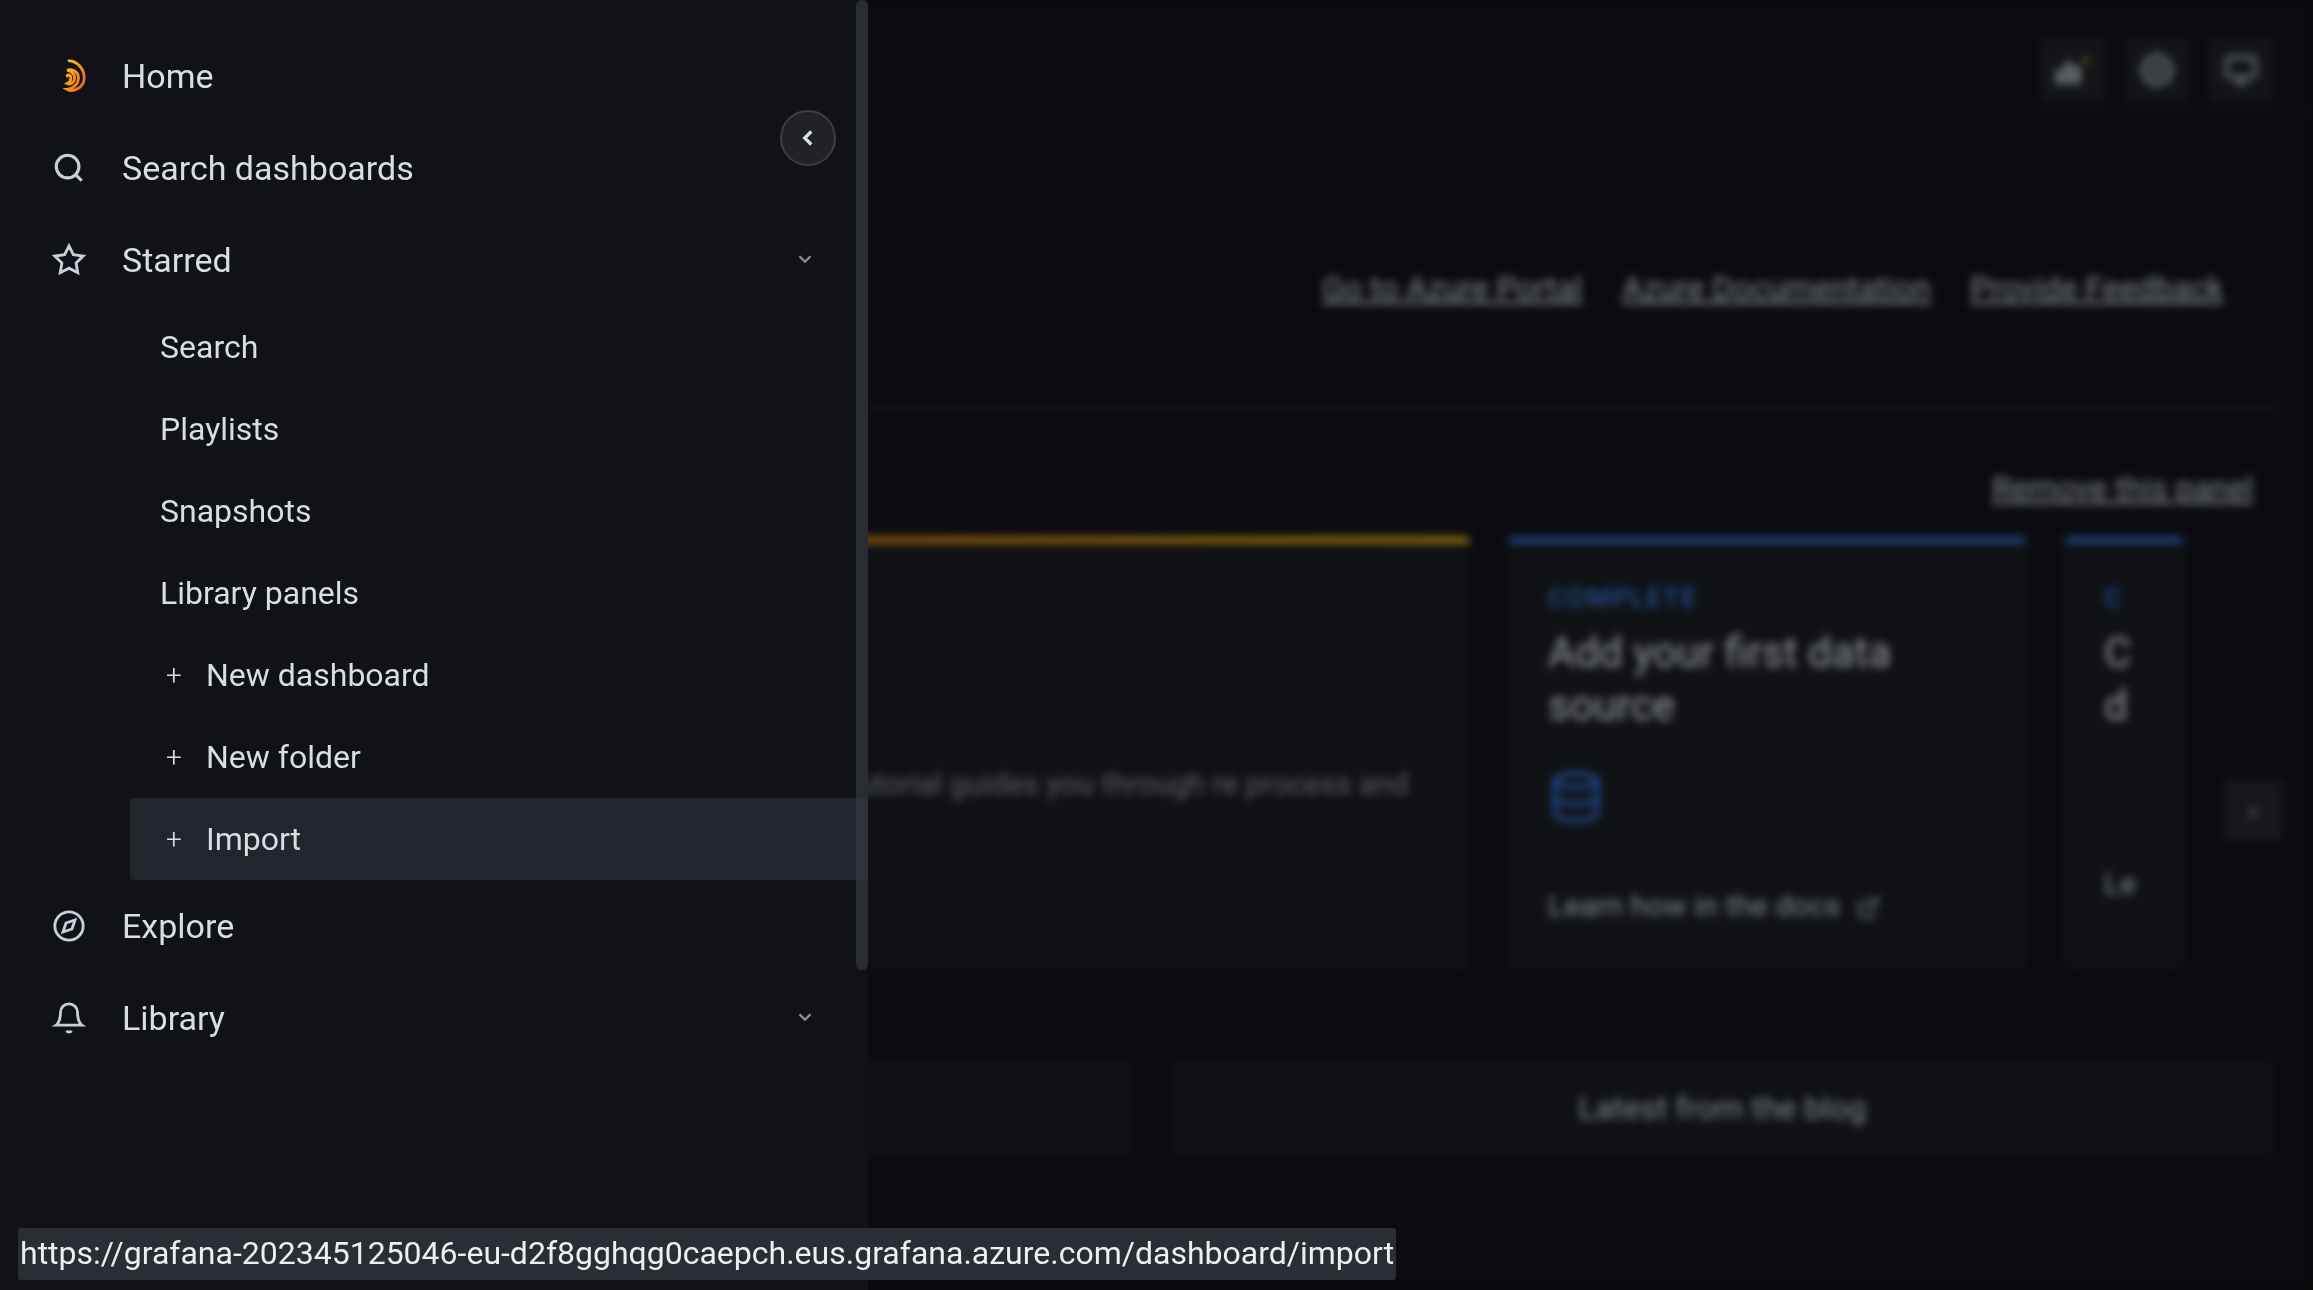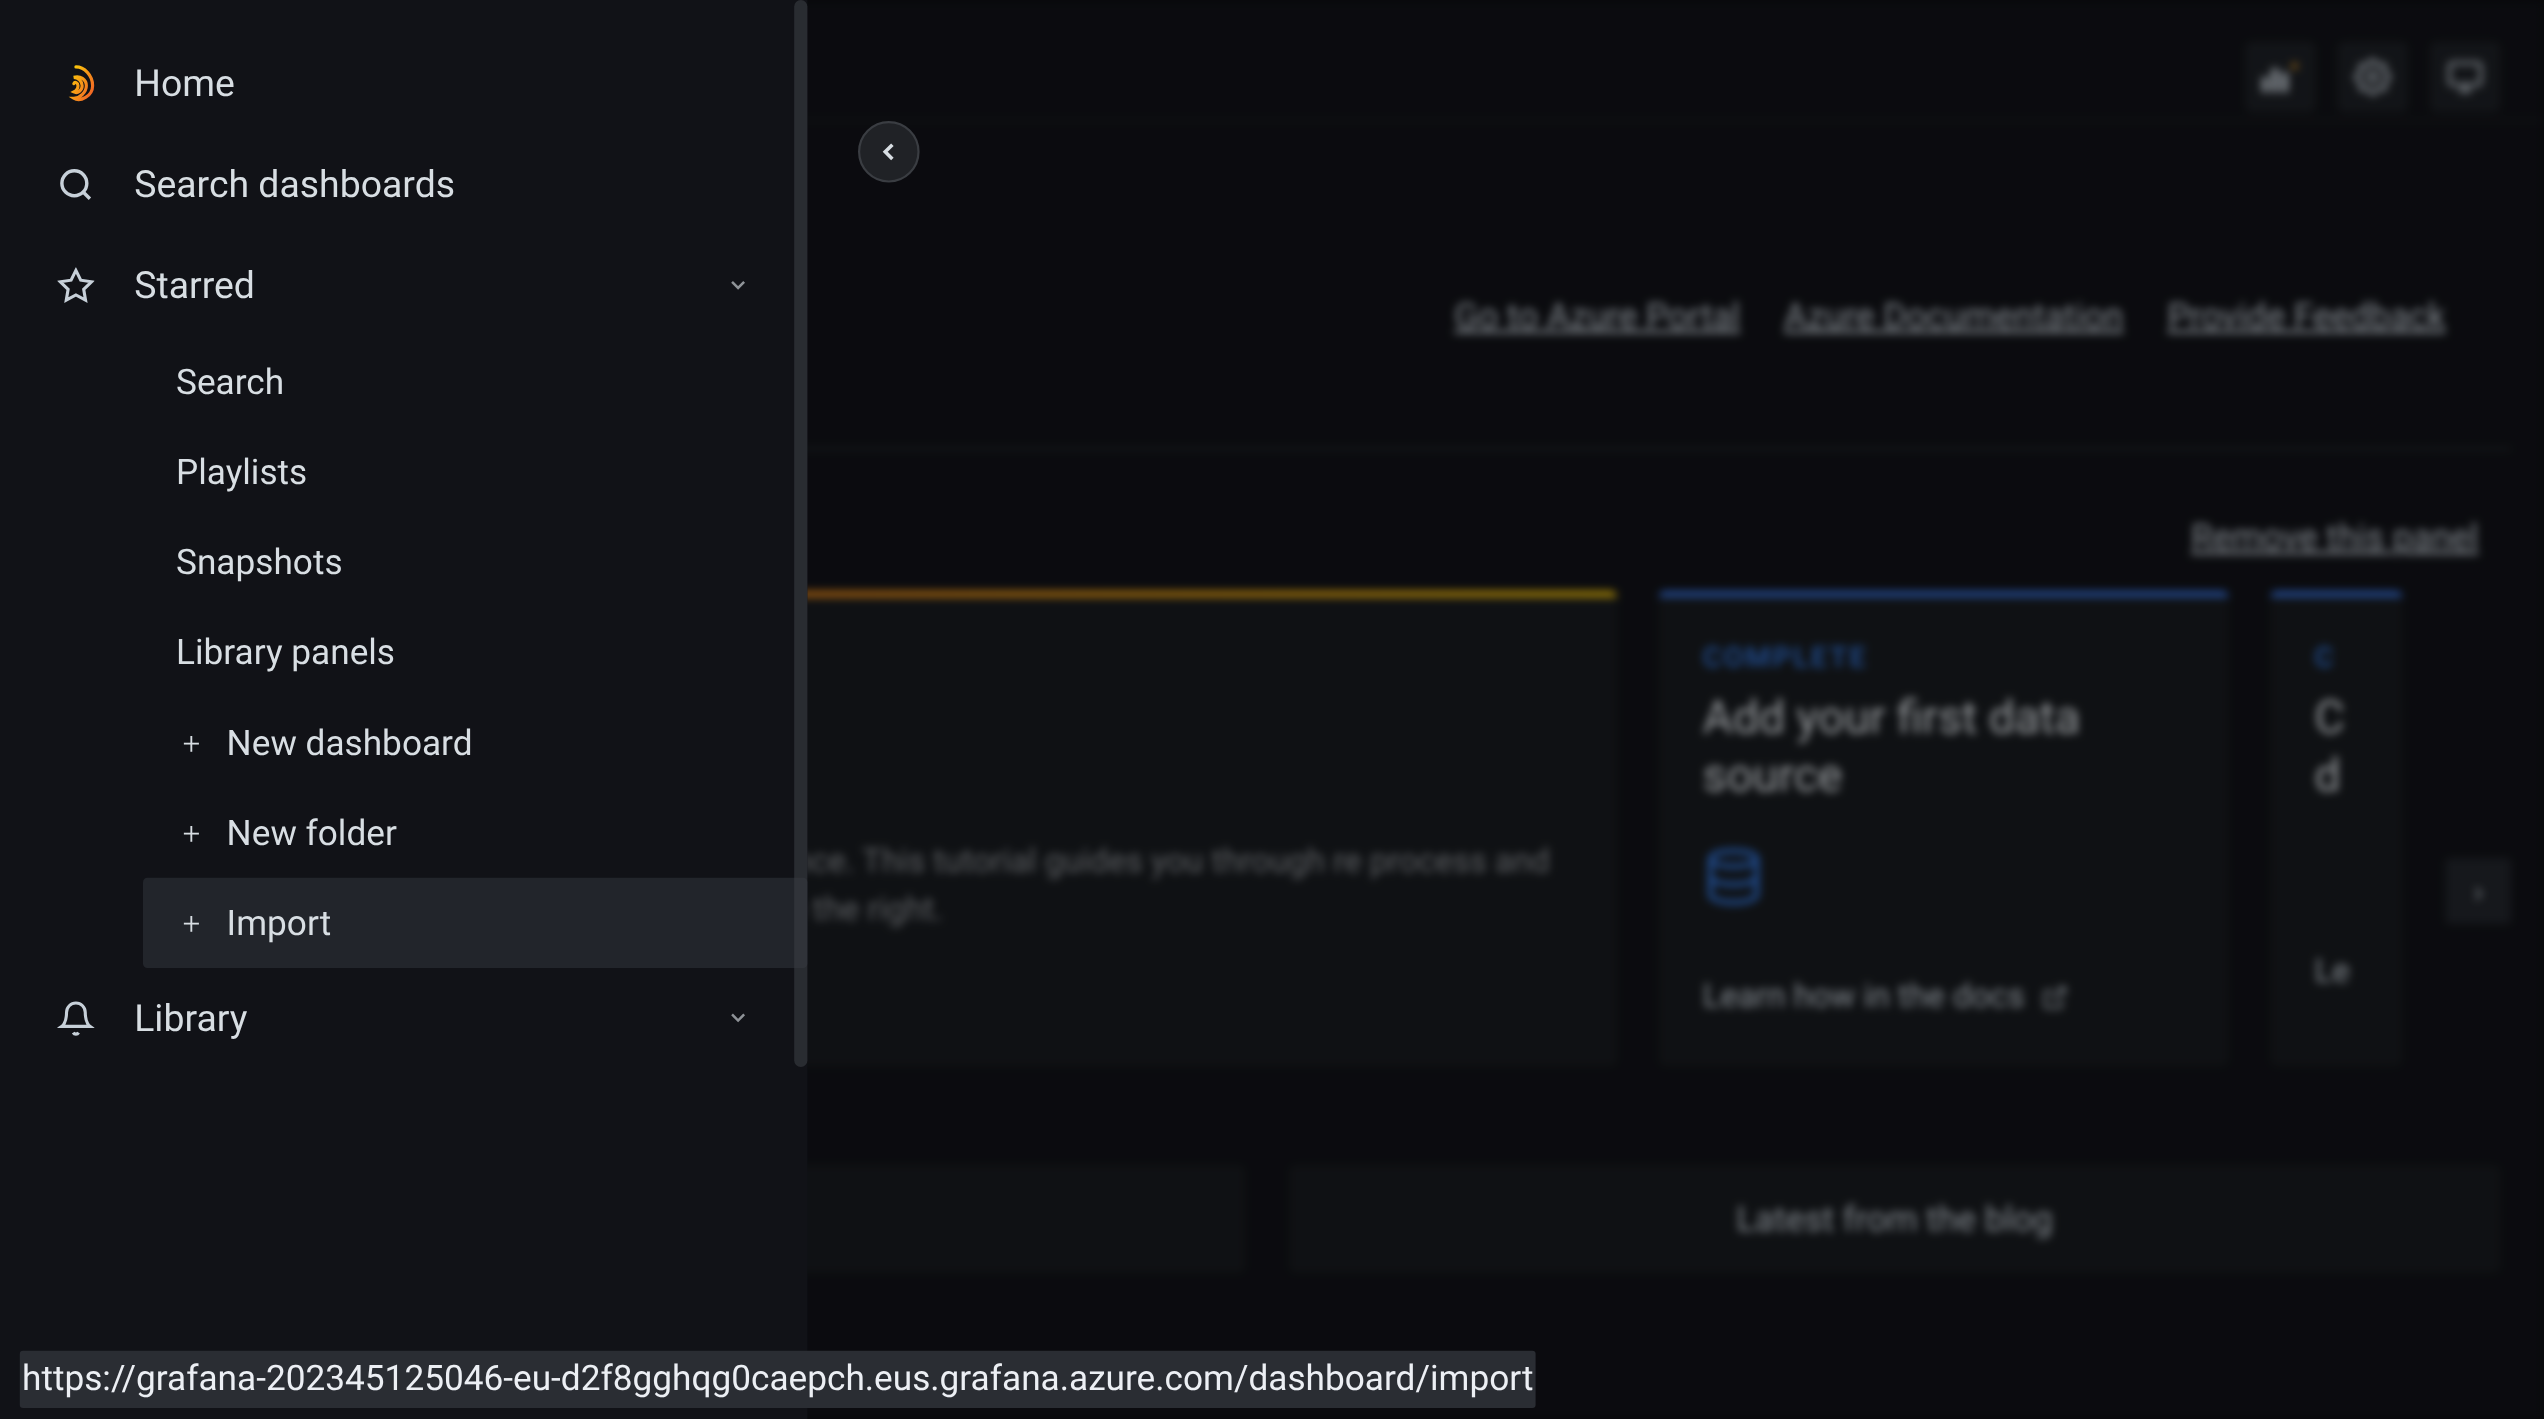--- a/index.html
+++ b/index.html
@@ -178,21 +178,21 @@
   .dim {
     position: absolute;
     inset: 0;
     background: rgba(0,0,0,0.35);
   }
 
   
   .sidebar {
     position: absolute;
     left: 0; top: 0; bottom: 0;
-    width: 734px;
+    width: 868px;
     background: #111217;
     padding-top: 30px;
     z-index: 10;
   }
   .collapse-handle {
     position: absolute;
     left: 780px;
     top: 110px;
     width: 56px; height: 56px;
     background: #202226;
@@ -423,20 +423,29 @@
       </li>
       <li class="subnav-row active">
         <span class="plus">+</span>
         <span>Import</span>
       </li>
     </ul>
     <ul class="nav">
       <li class="nav-row">
         <span class="icon-slot">
           <svg width="34" height="34" viewBox="0 0 24 24" fill="none" stroke="#c7d0d9" stroke-width="2">
+              <circle cx="12" cy="12" r="10"></circle>
+              <polygon points="16.24 7.76 14.12 14.12 7.76 16.24 9.88 9.88 16.24 7.76"></polygon>
+            </svg>
+        </span>
+        <span class="label">Explore</span>
+      </li>
+      <li class="nav-row">
+        <span class="icon-slot">
+          <svg width="34" height="34" viewBox="0 0 24 24" fill="none" stroke="#c7d0d9" stroke-width="2">
               <path d="M18 8a6 6 0 0 0-12 0c0 7-3 9-3 9h18s-3-2-3-9"></path>
               <path d="M13.73 21a2 2 0 0 1-3.46 0"></path>
             </svg>
         </span>
         <span class="label">Library</span>
         <span class="chev">
           <svg width="22" height="22" viewBox="0 0 24 24" fill="none" stroke="#8e9297" stroke-width="2.5">
               <polyline points="6 9 12 15 18 9"></polyline>
             </svg>
         </span>

